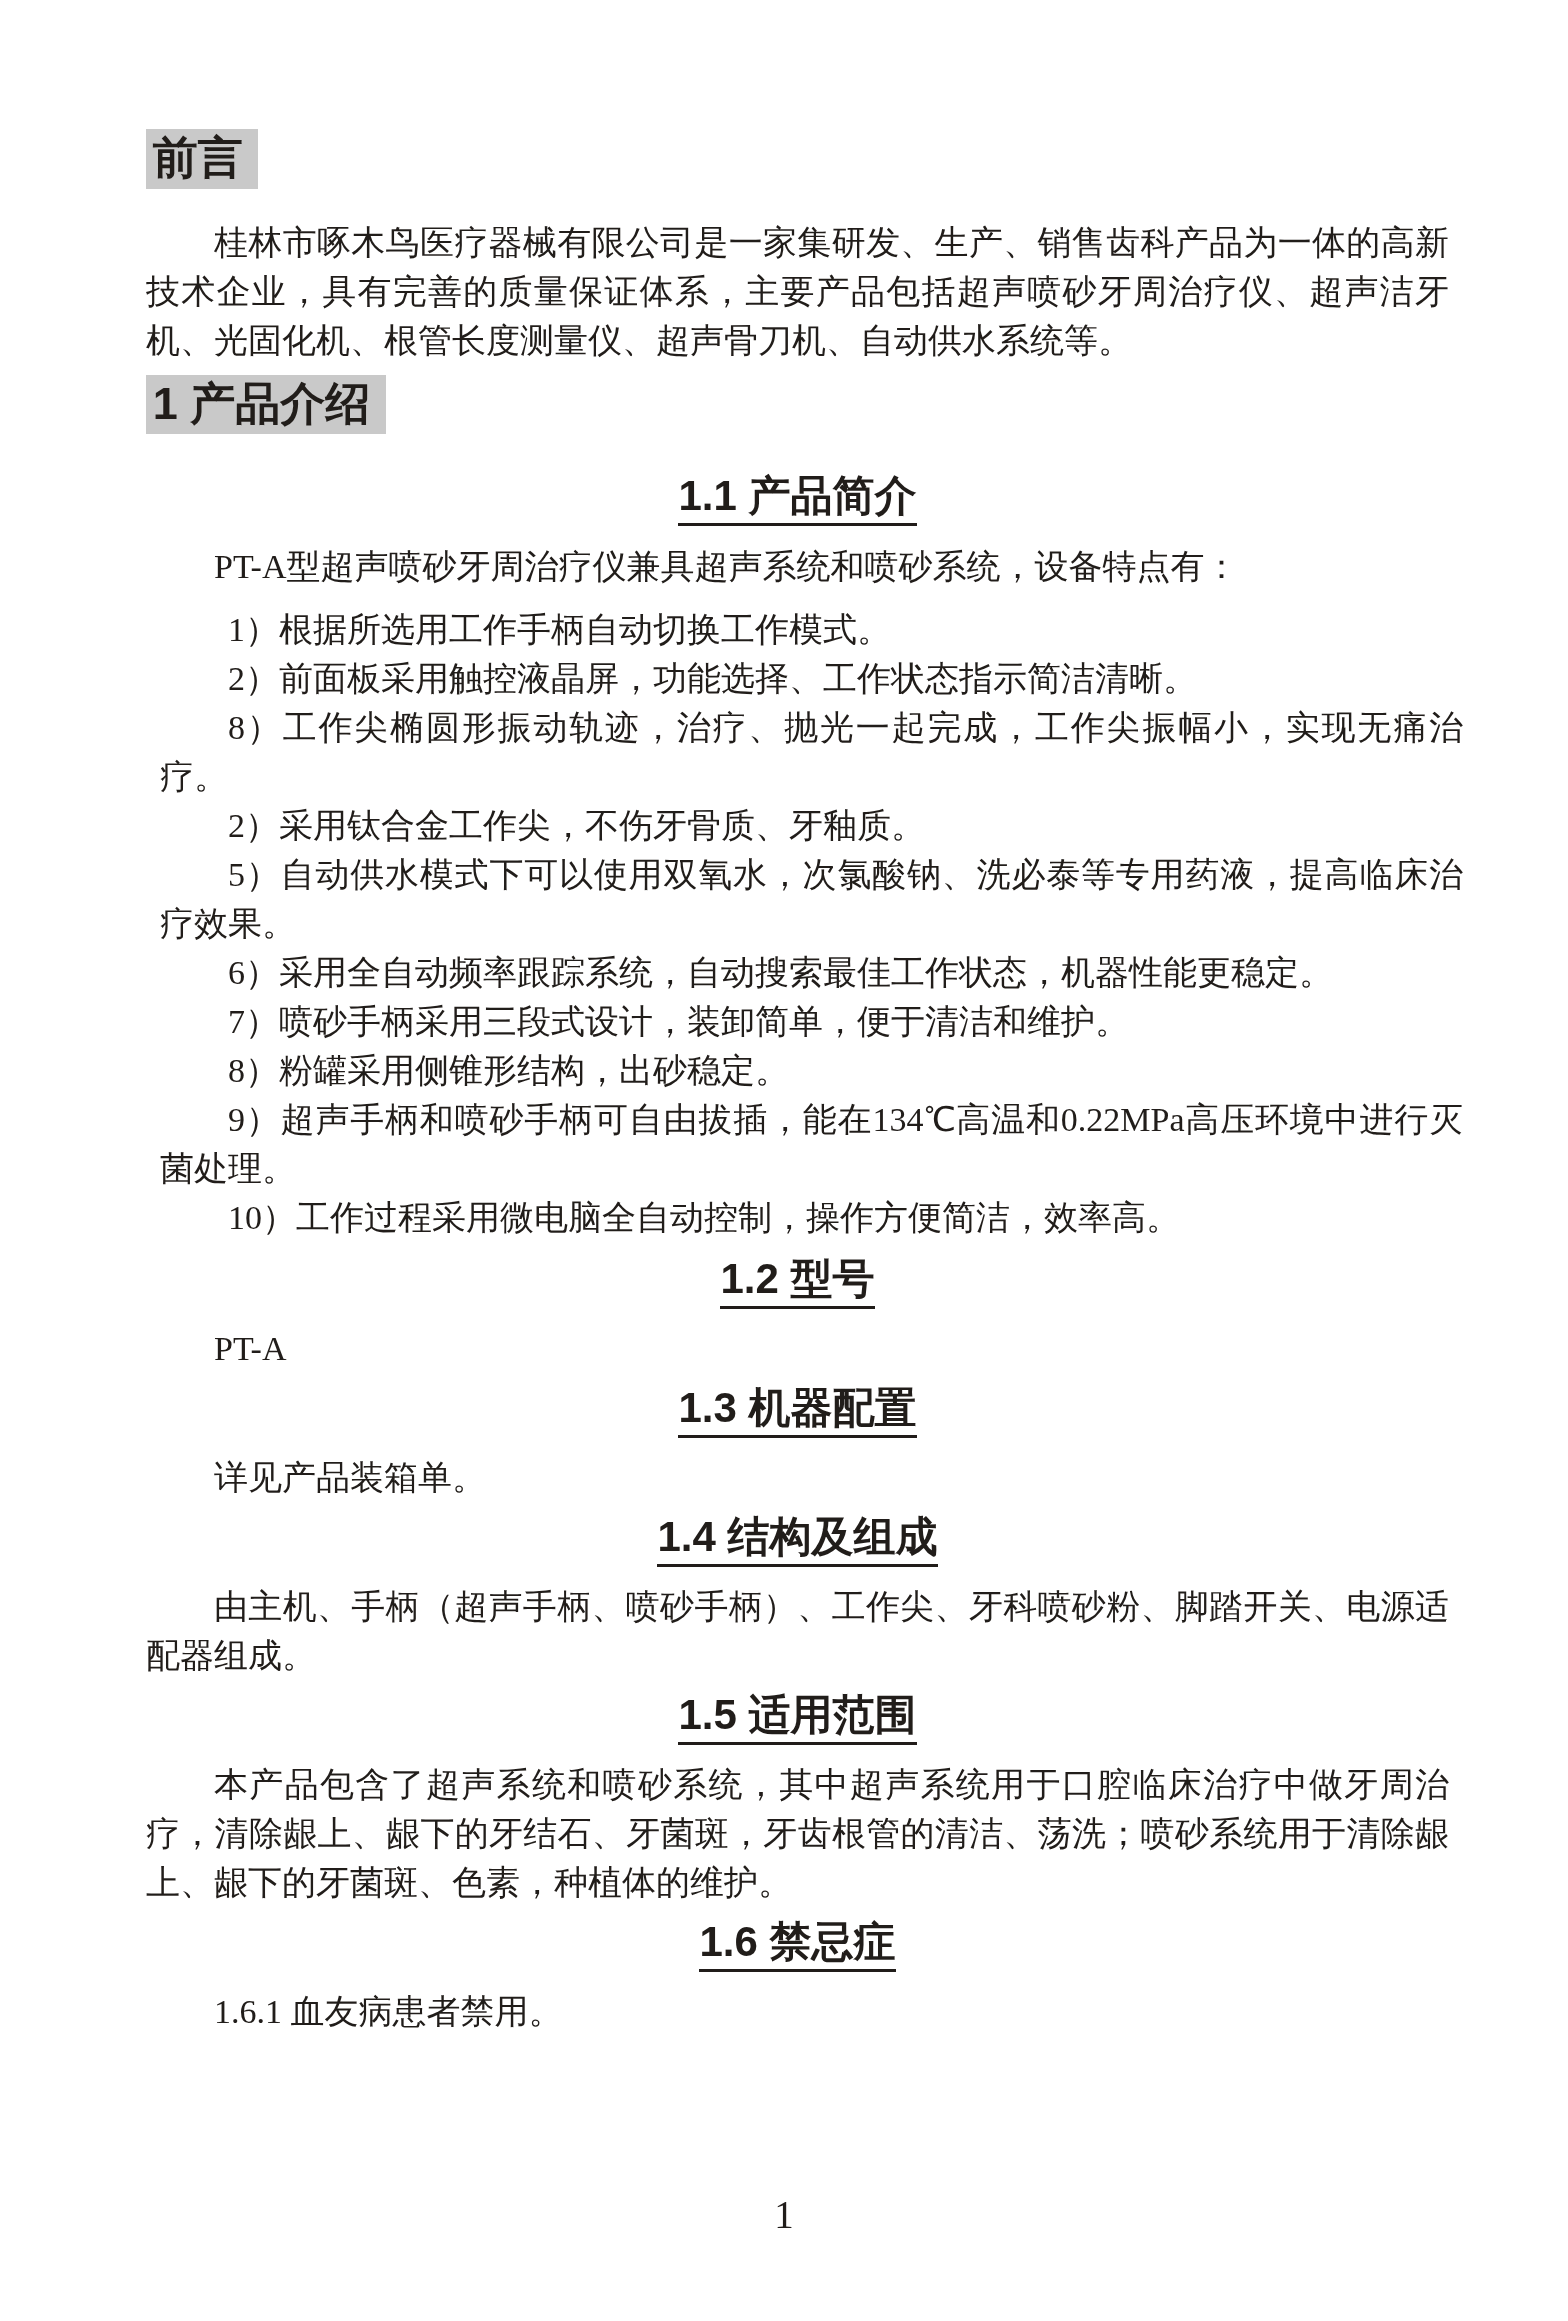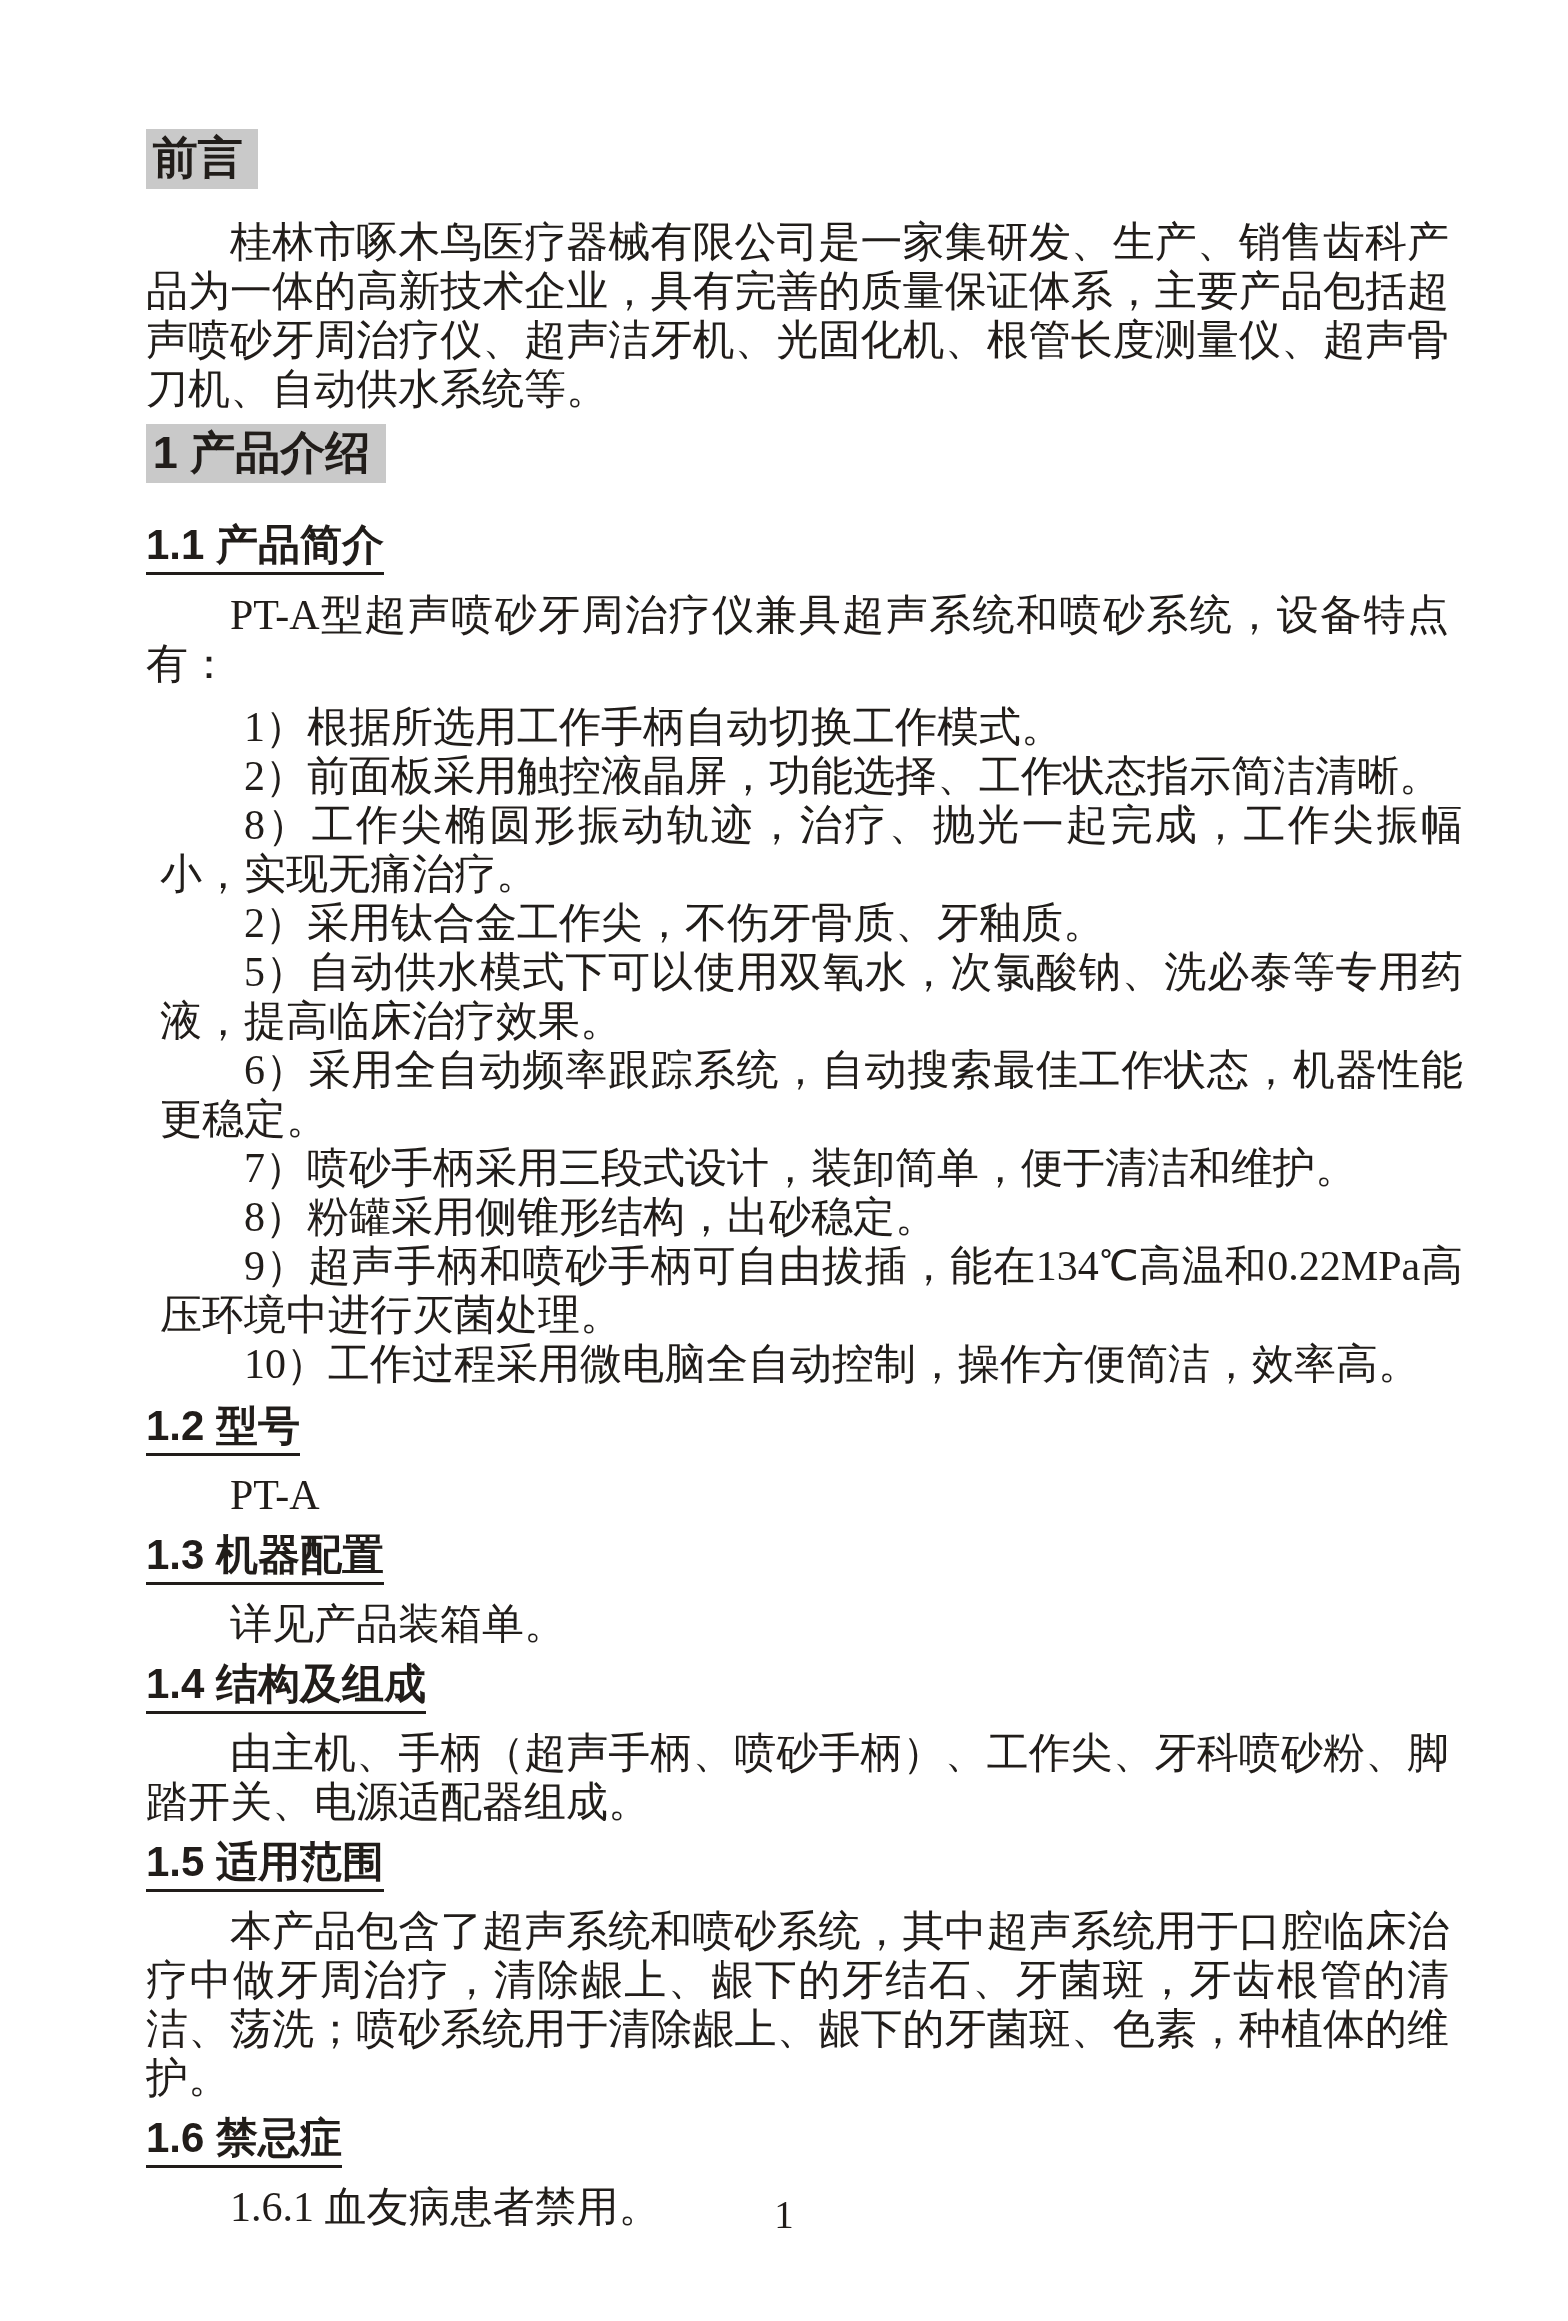--- a/index.html
+++ b/index.html
@@ -16,21 +16,21 @@
   }
   .doc {
     box-sizing: border-box;
     width: 1568px;
     height: 1920px;
     padding: 129px 119px 0 146px;
   }
   
   .para {
     width: 1303px;
-    font-size: 42px;
+    font-size: 34px;
     line-height: 49px;
     text-align: justify;
     text-indent: 2em;
     margin: 0;
     letter-spacing: 0;
   }
   
   .h-major {
     display: inline-block;
     font-family: "Liberation Sans", sans-serif;
@@ -47,21 +47,21 @@
   .h-sub {
     display: inline-block;
     font-family: "Liberation Sans", sans-serif;
     font-weight: 700;
     font-size: 42px;
     line-height: 45px;
     border-bottom: 3.9px solid #211d1a;
     padding-bottom: 4.9px;
     margin: 0;
   }
-  .h-sub-wrap { margin: 11.6px 0 15.5px 0; }
+  .h-sub-wrap { margin: 11.6px 0 15.5px 0; text-align: center; }
   .features { margin: 14px; }
   .page-number {
     position: absolute;
     left: 0;
     top: 2191px;
     width: 1568px;
     text-align: center;
     font-size: 39px;
     line-height: 47px;
     font-family: "Liberation Serif", serif;

